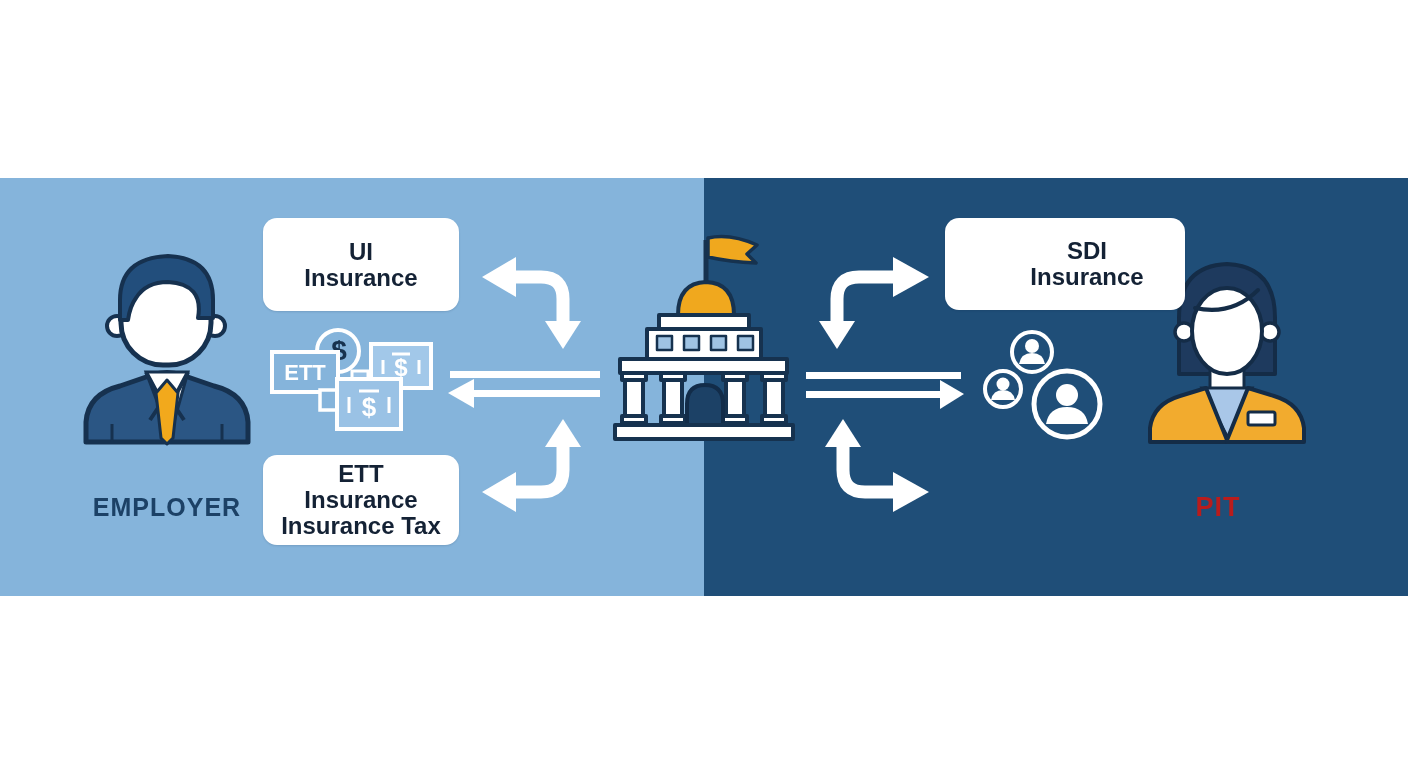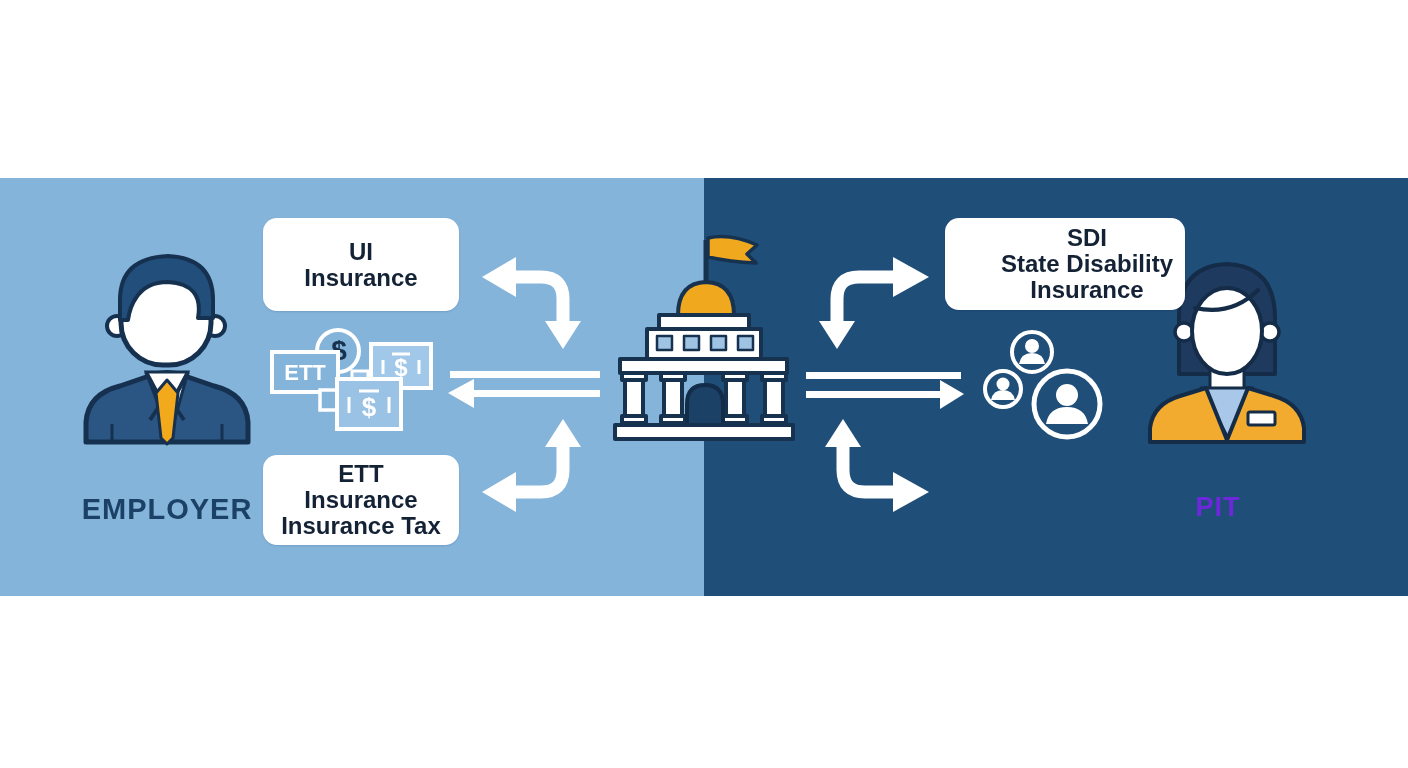--- a/index.html
+++ b/index.html
@@ -15,22 +15,22 @@
   .box{
     position:absolute;background:#ffffff;border-radius:14px;
     display:flex;flex-direction:column;align-items:center;justify-content:center;
     color:#142235;font-weight:bold;font-size:24px;line-height:26px;text-align:center;
     box-shadow:0 1px 2px rgba(20,40,70,0.15);
   }
   .box span{display:block;}
   .role-label{
     position:absolute;font-weight:bold;text-align:center;letter-spacing:1px;
   }
-  .role-label.employer{left:78px;top:493px;width:178px;font-size:29px;color:#1c4166;}
-  .role-label.pit{left:1177px;top:492px;width:82px;font-size:27px;color:#6d28d9;}
+  .role-label.employer{left:78px;top:493px;width:178px;font-size:25px;color:#1c4166;}
+  .role-label.pit{left:1177px;top:492px;width:82px;font-size:27px;color:#b91c1c;}
 </style>
 </head>
 <body>
 
 <div class="canvas">
 
   <div class="band left"></div>
   <div class="band right"></div>
 
   <svg class="gfx" xmlns="http://www.w3.org/2000/svg">
@@ -177,21 +177,20 @@
   </div>
 
   <div class="box" style="left:263px;top:455px;width:196px;height:90px;">
     <span>ETT</span>
     <span>Insurance</span>
     <span>Insurance Tax</span>
   </div>
 
   <div class="box" style="left:945px;top:218px;width:196px;height:92px;padding-left:44px;">
     <span>SDI</span>
-    <span>State Disability</span>
     <span>Insurance</span>
   </div>
 
 
   <div class="role-label employer">EMPLOYER</div>
   <div class="role-label pit">PIT</div>
 
 </div>
 
 </body></html>

